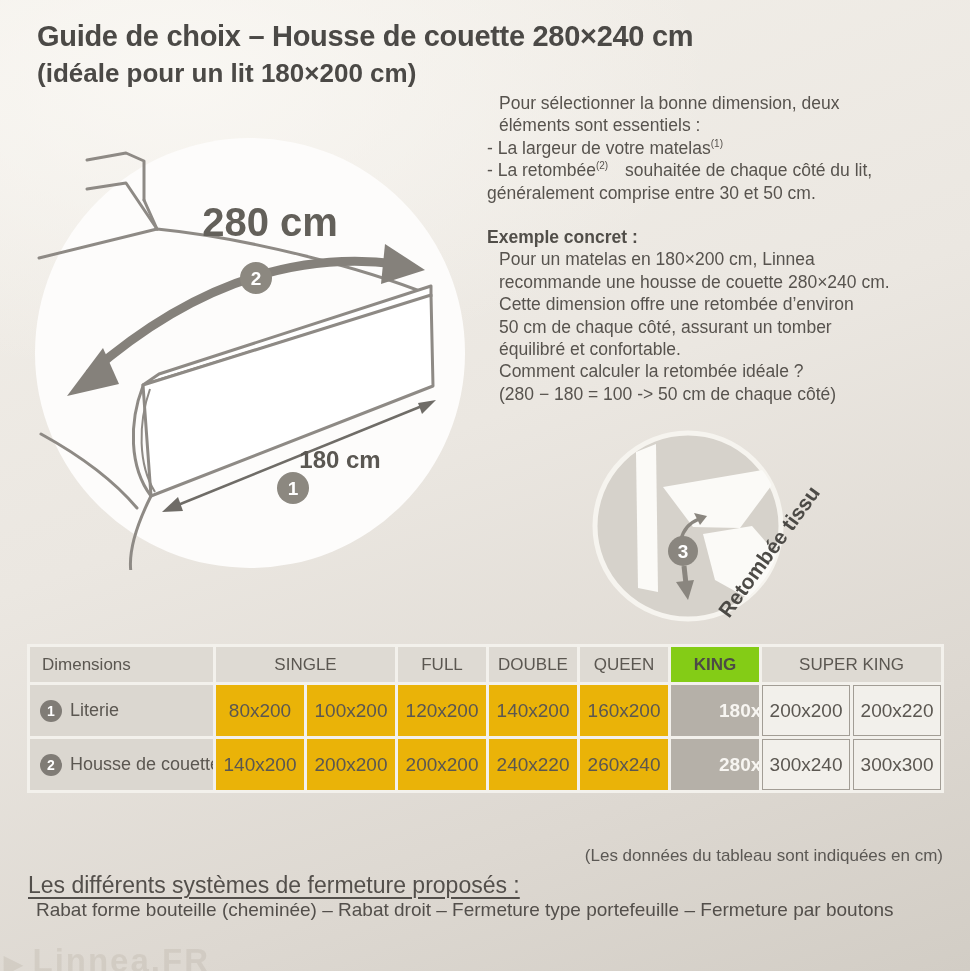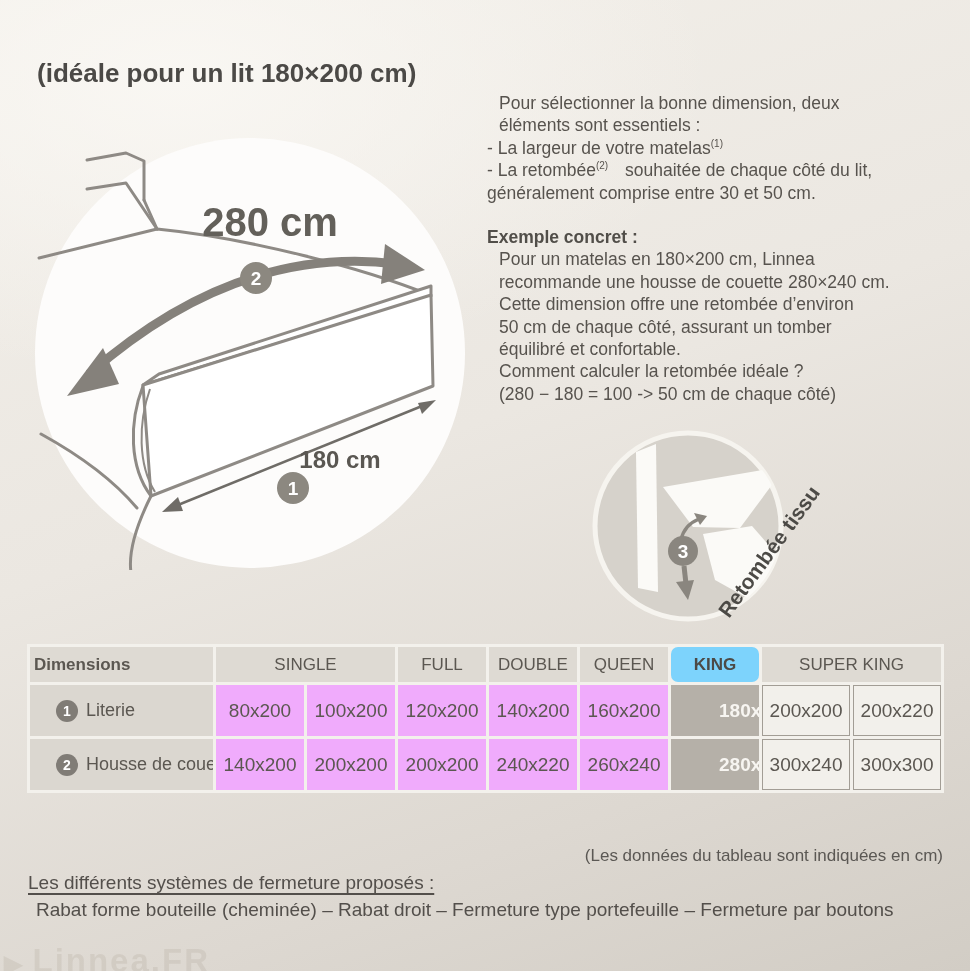--- a/index.html
+++ b/index.html
@@ -28,45 +28,46 @@
   .dim-small{font-size:24px;font-weight:700;fill:#5a5752;text-anchor:middle;}
   .svg-badge{font-size:19px;font-weight:700;fill:#ffffff;text-anchor:middle;}
   .side-label{position:absolute;left:733px;top:598px;font-size:21px;font-weight:700;color:#4c4a46;
               transform:rotate(-54deg);transform-origin:0 100%;white-space:nowrap;}
 
   
   .tablewrap{position:absolute;left:27px;top:644px;width:917px;background:#f3f1ec;}
   table{border-collapse:separate;border-spacing:3px;table-layout:fixed;width:917px;}
   th,td{padding:0;font-weight:400;overflow:hidden;white-space:nowrap;}
   th{height:35px;background:#dedad3;font-size:17px;color:#5b5751;text-align:center;}
-  th.corner{text-align:left;padding-left:4px;font-weight:bold;}
-  th.king-h{font-weight:700;background:#7dd3fc;color:#4c4a46;border-radius:7px;}
-  td{height:49px;background:#f0abfc;font-size:19px;color:#5b5751;text-align:center;}
-  td.lbl{text-align:left;padding-left:26px;font-size:18px;background:#dbd7d0;}
+  th.corner{text-align:left;padding-left:12px;}
+  th.king-h{font-weight:700;background:#84cc16;color:#4c4a46;}
+  td{height:49px;background:#eab308;font-size:19px;color:#5b5751;text-align:center;}
+  td.lbl{text-align:left;padding-left:10px;font-size:18px;background:#dbd7d0;}
   td.hl{background:#b5b0a8;color:#f7f5f1;font-weight:700;padding-left:48px;}
   td.sel{background:#f2f0eb;border:1px solid #a29d95;}
   .tbadge{display:inline-flex;align-items:center;justify-content:center;width:22px;height:22px;
           border-radius:50%;background:#807c76;color:#fff;font-size:14px;font-weight:700;
           margin-right:8px;vertical-align:middle;}
   td.lbl span.txt{vertical-align:middle;}
 
   
   .note{position:absolute;left:28px;top:846px;width:915px;text-align:right;font-size:17px;color:#5b5854;}
-  .closures-h{position:absolute;left:28px;top:872px;font-size:19px;color:#534f4b;
+  .closures-h{position:absolute;left:28px;top:872px;font-size:23px;color:#534f4b;
               text-decoration:underline;text-decoration-thickness:1.5px;text-underline-offset:4px;}
   .closures-l{position:absolute;left:36px;top:899px;width:940px;font-size:19px;color:#534f4b;}
 
   .watermark{position:absolute;left:4px;top:942px;font-size:33px;font-weight:700;color:#aaa193;opacity:0.22;letter-spacing:2px;}
   .watermark .tri{font-size:24px;margin-right:8px;}
 </style>
 </head>
 <body>
 
 <div class="canvas">
 
+  <div class="title">Guide de choix – Housse de couette 280×240 cm</div>
   <div class="subtitle">(idéale pour un lit 180×200 cm)</div>
 
   <div class="rpanel">
     <div class="preline">Pour sélectionner la bonne dimension, deux
 éléments sont essentiels :</div>
     <div><span>- La largeur de votre matelas</span><sup>(1)</sup></div>
     <div><span>- La retombée</span><sup>(2)</sup><span class="preline"> souhaitée de chaque côté du lit,
 généralement comprise entre 30 et 50 cm.</span></div>
     <div class="ex-head">Exemple concret :</div>
     <div class="preline">Pour un matelas en 180×200 cm, Linnea

